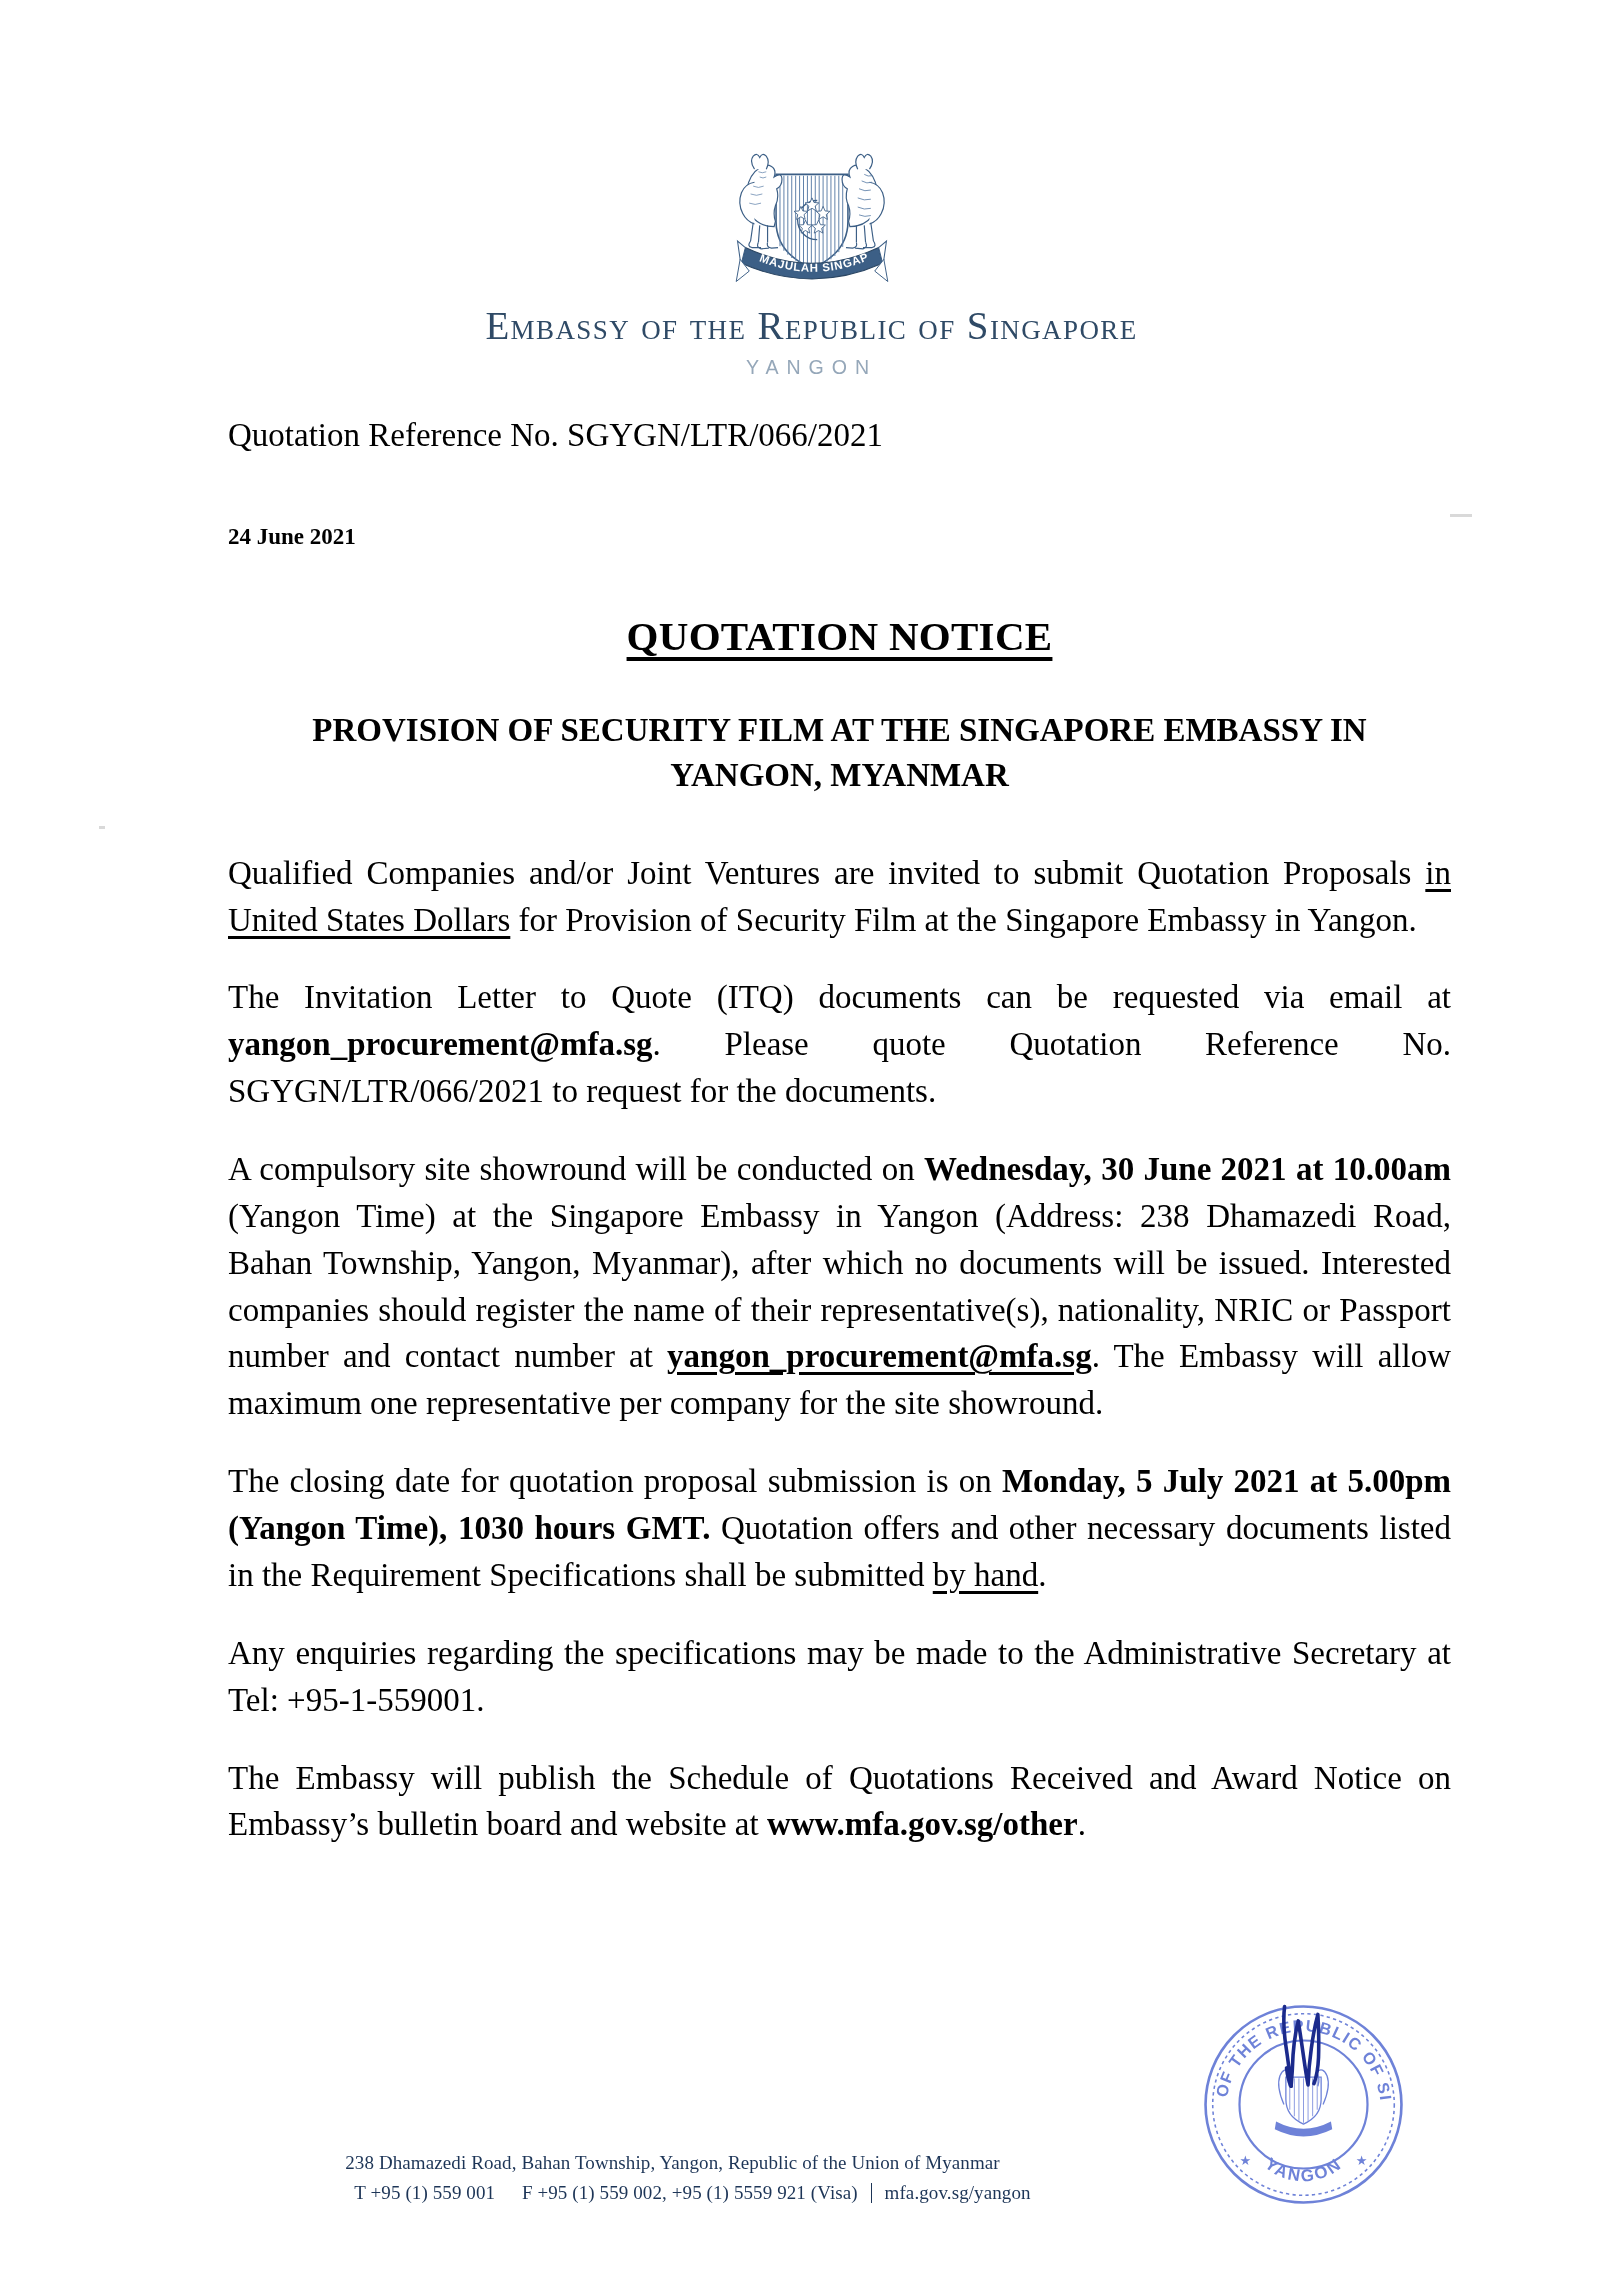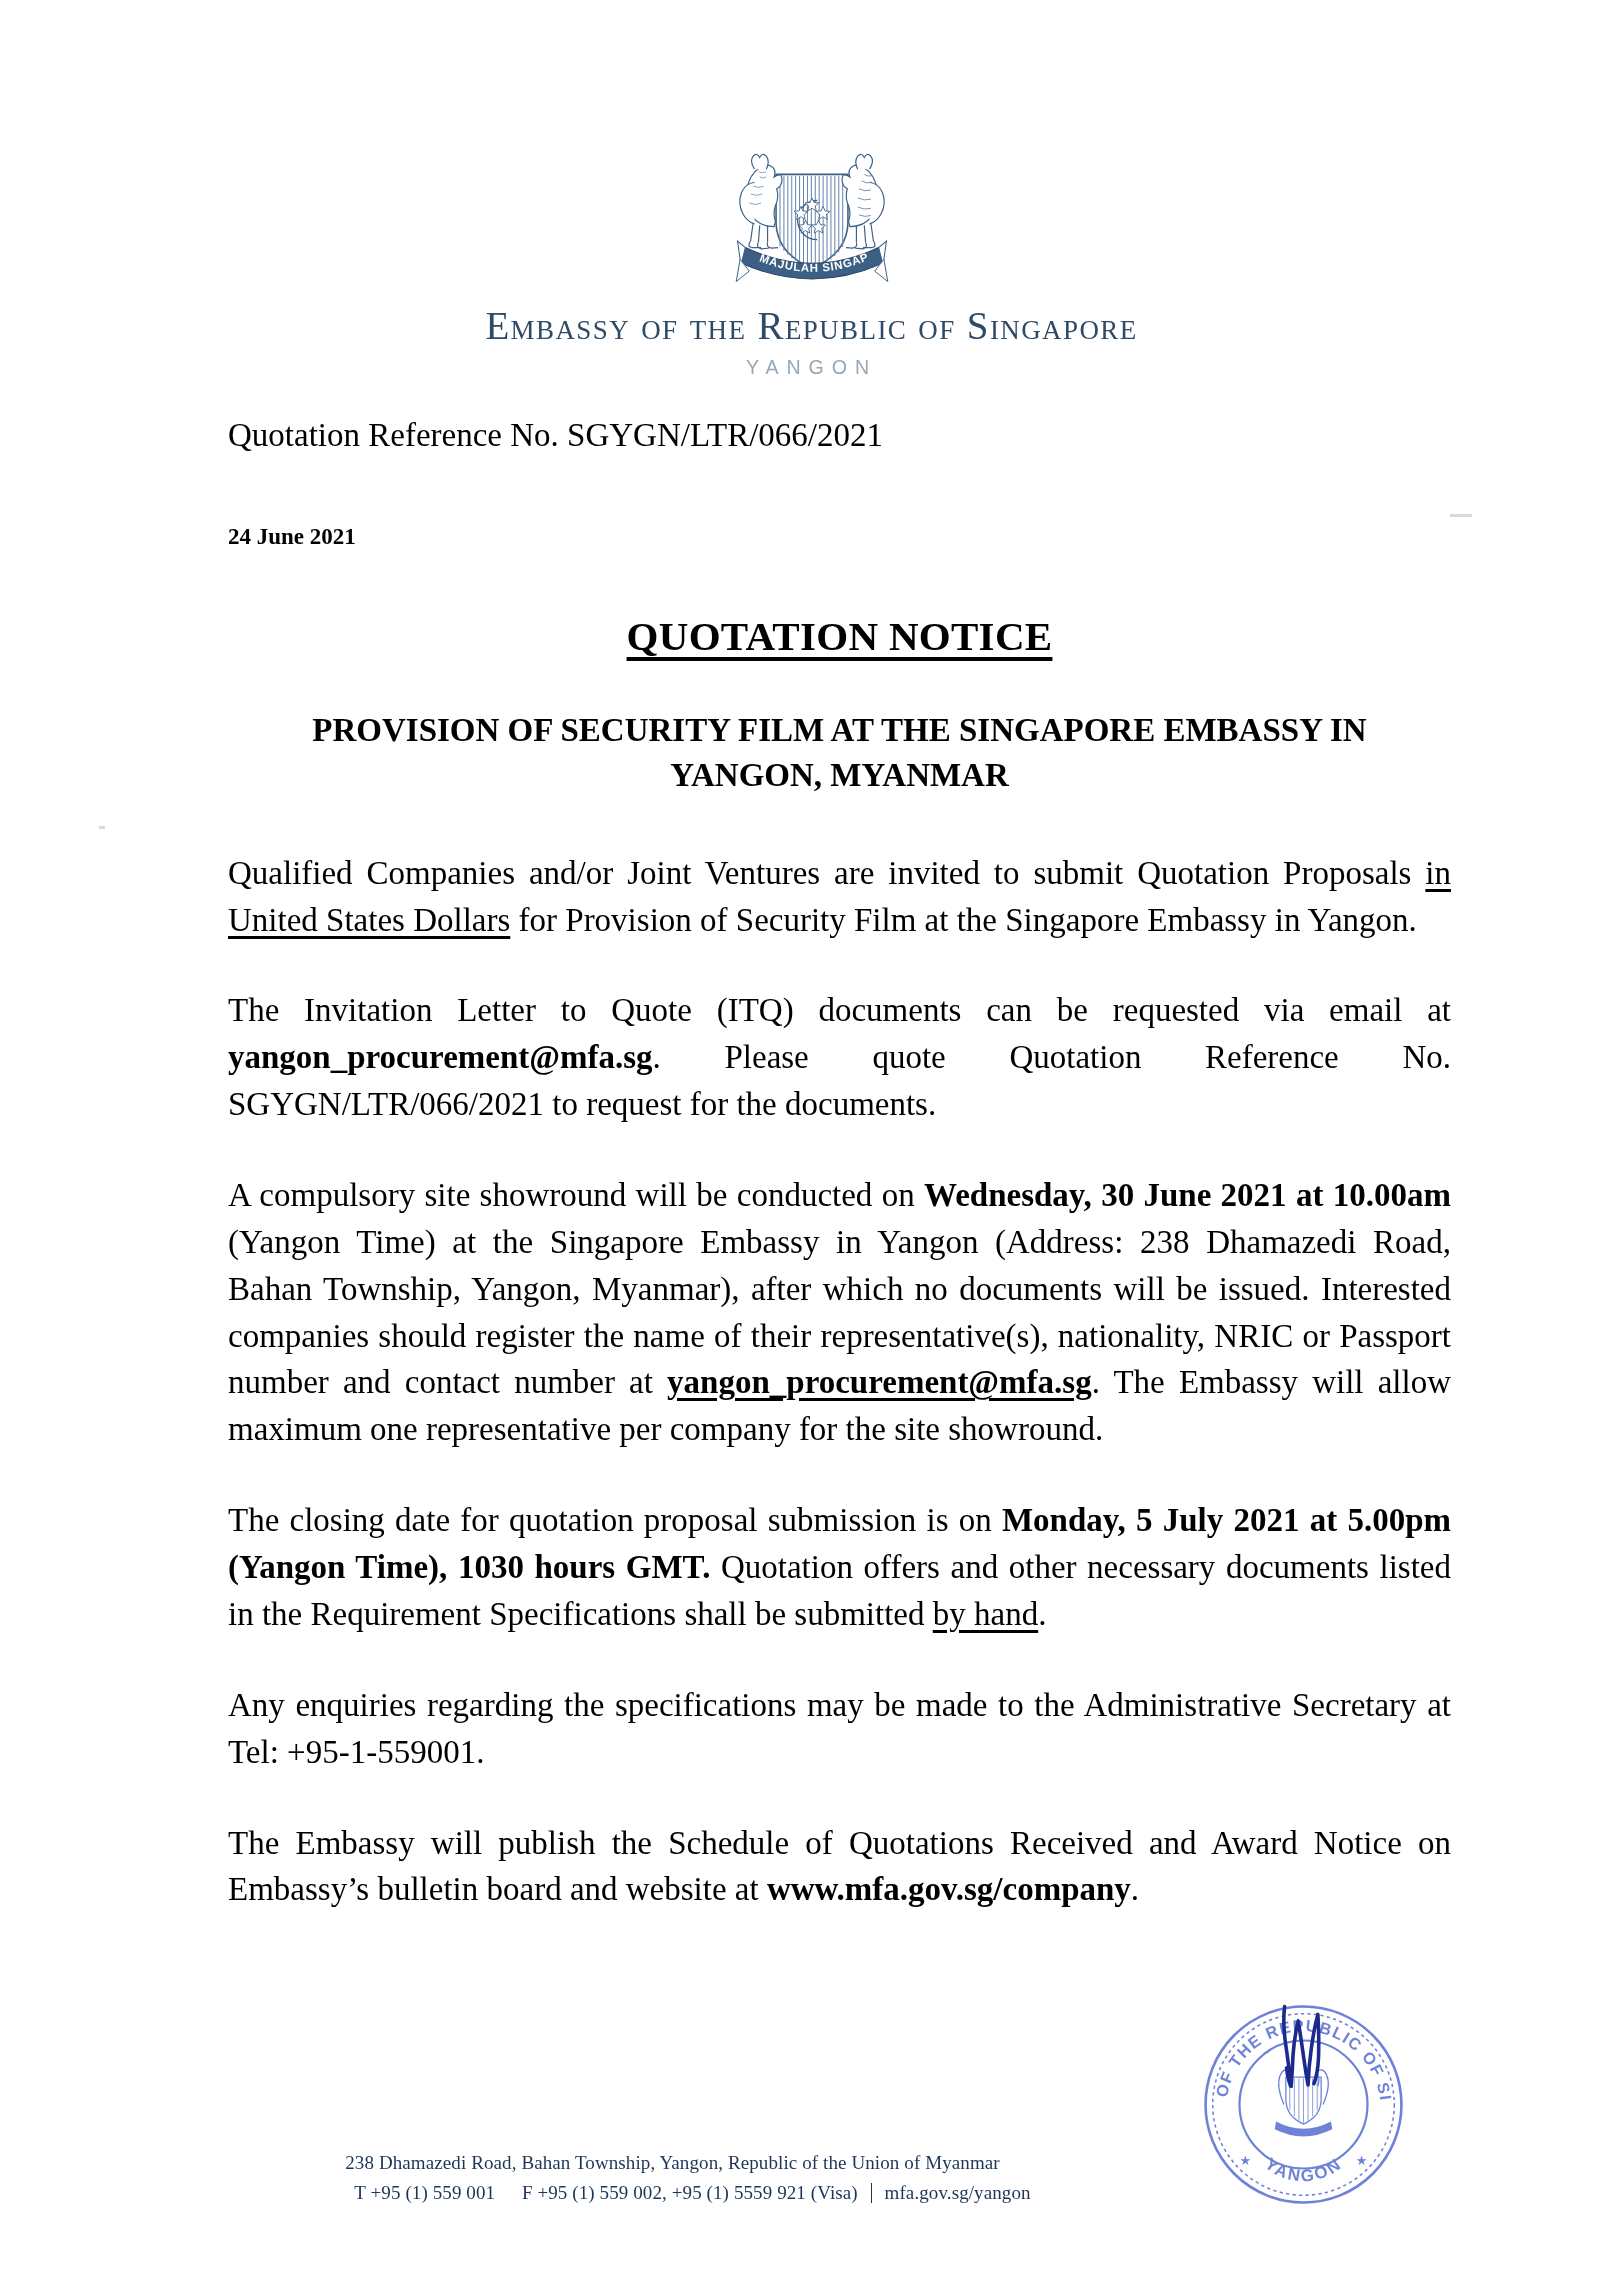--- a/index.html
+++ b/index.html
@@ -94,21 +94,21 @@
     line-height: 1.36;
     margin: 51px 0 0 0;
   }
 
   p.para {
     font-size: 33px;
     line-height: 1.42;
     text-align: justify;
     margin: 0;
   }
-  p.para + p.para { margin-top: 44px; }
+  p.para + p.para { margin-top: 31px; }
   #para-1 { margin-top: 52px; }
 
   .b  { font-weight: bold; }
   .u  { text-decoration: underline; text-underline-offset: 4.6px; }
   .bu { font-weight: bold; text-decoration: underline; text-underline-offset: 4.6px; }
 
   
   .footer {
     position: absolute;
     left: 0;
@@ -259,21 +259,21 @@
     <p class="para" id="para-1"><span>Qualified Companies and/or Joint Ventures are invited to submit Quotation Proposals </span><span class="u">in United States Dollars</span><span> for Provision of Security Film at the Singapore Embassy in Yangon.</span></p>
 
     <p class="para"><span>The Invitation Letter to Quote (ITQ) documents can be requested via email at </span><span class="b">yangon_procurement@mfa.sg</span><span>. Please quote Quotation Reference No. SGYGN/LTR/066/2021 to request for the documents.</span></p>
 
     <p class="para"><span>A compulsory site showround will be conducted on </span><span class="b">Wednesday, 30 June 2021 at 10.00am</span><span> (Yangon Time) at the Singapore Embassy in Yangon (Address: 238 Dhamazedi Road, Bahan Township, Yangon, Myanmar), after which no documents will be issued. Interested companies should register the name of their representative(s), nationality, NRIC or Passport number and contact number at </span><span class="bu">yangon_procurement@mfa.sg</span><span>. The Embassy will allow maximum one representative per company for the site showround.</span></p>
 
     <p class="para"><span>The closing date for quotation proposal submission is on </span><span class="b">Monday, 5 July 2021 at 5.00pm (Yangon Time), 1030 hours GMT.</span><span> Quotation offers and other necessary documents listed in the Requirement Specifications shall be submitted </span><span class="u">by hand</span><span>.</span></p>
 
     <p class="para"><span>Any enquiries regarding the specifications may be made to the Administrative Secretary at Tel: +95-1-559001.</span></p>
 
-    <p class="para"><span>The Embassy will publish the Schedule of Quotations Received and Award Notice on Embassy’s bulletin board and website at </span><span class="b">www.mfa.gov.sg/company</span><span>.</span></p>
+    <p class="para"><span>The Embassy will publish the Schedule of Quotations Received and Award Notice on Embassy’s bulletin board and website at </span><span class="b">www.mfa.gov.sg/other</span><span>.</span></p>
   </div>
 
   <div class="stamp">
     <svg viewBox="0 0 320 320">
       <defs>
         <path id="stampTopArc" d="M42 166 A118 118 0 0 1 278 166"></path>
         <path id="stampBotArc" d="M74 214 A90 90 0 0 0 246 214"></path>
       </defs>
 
       <g fill="none" stroke="#6e82d8">

